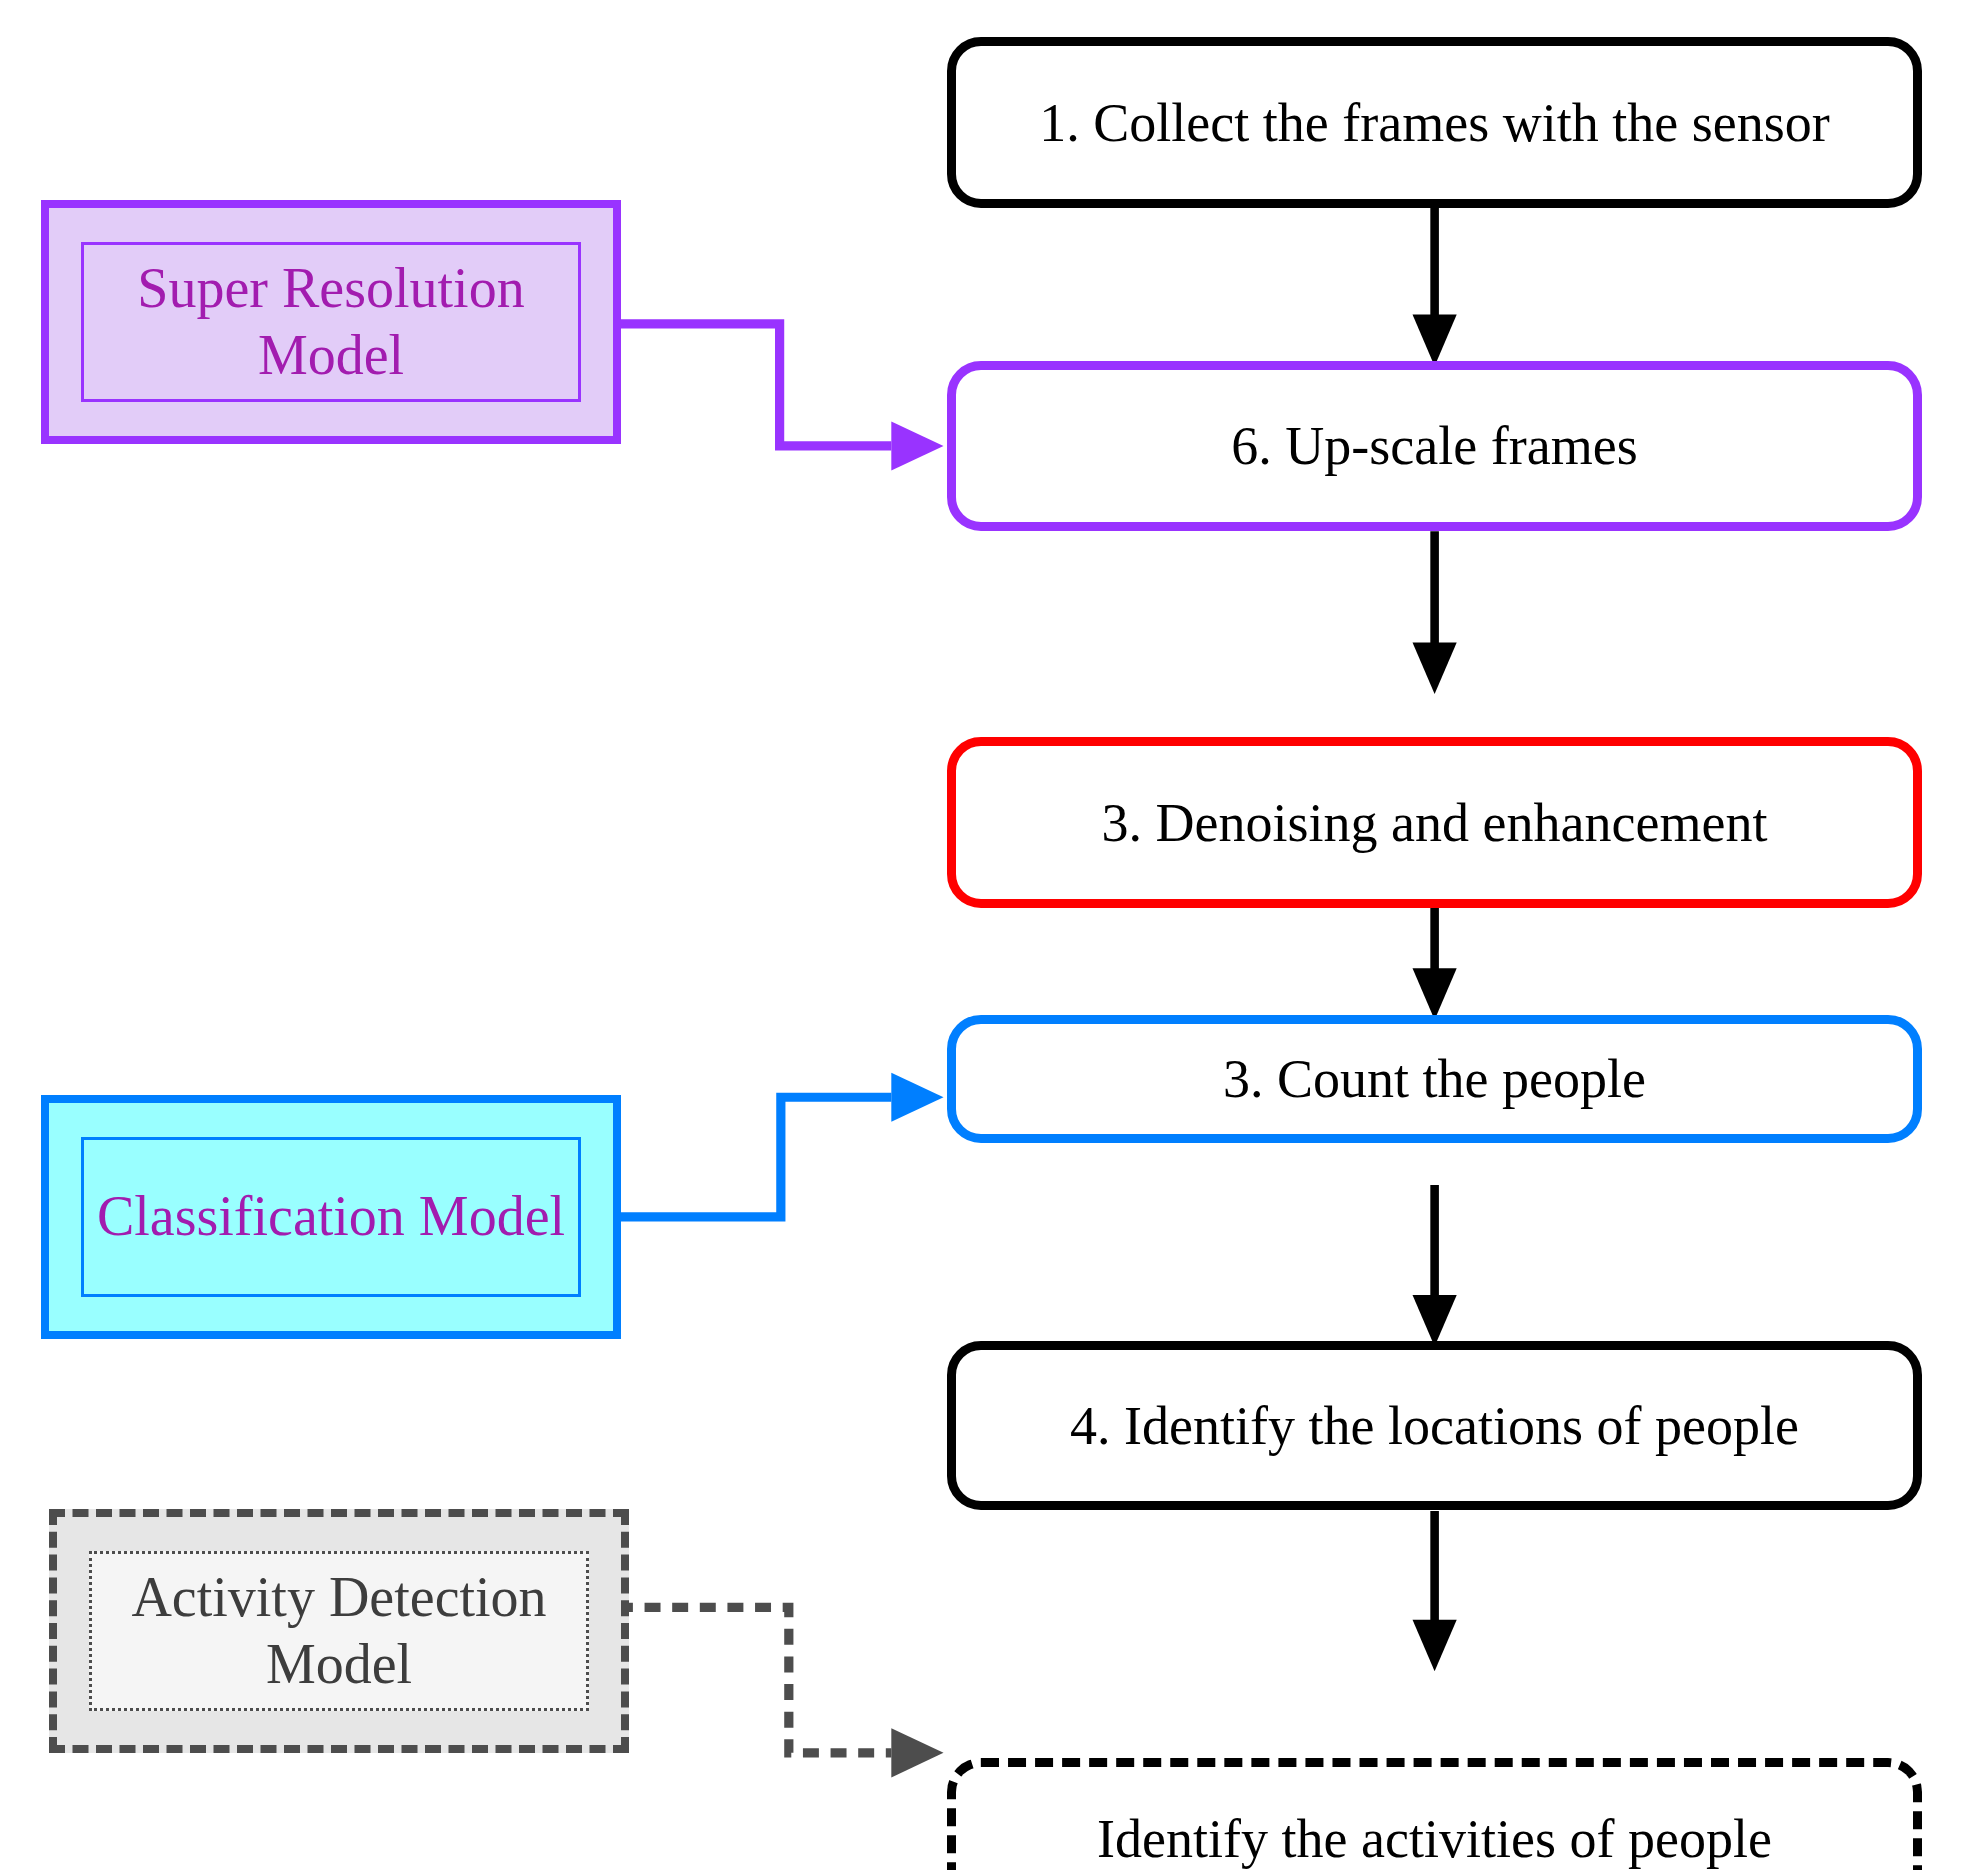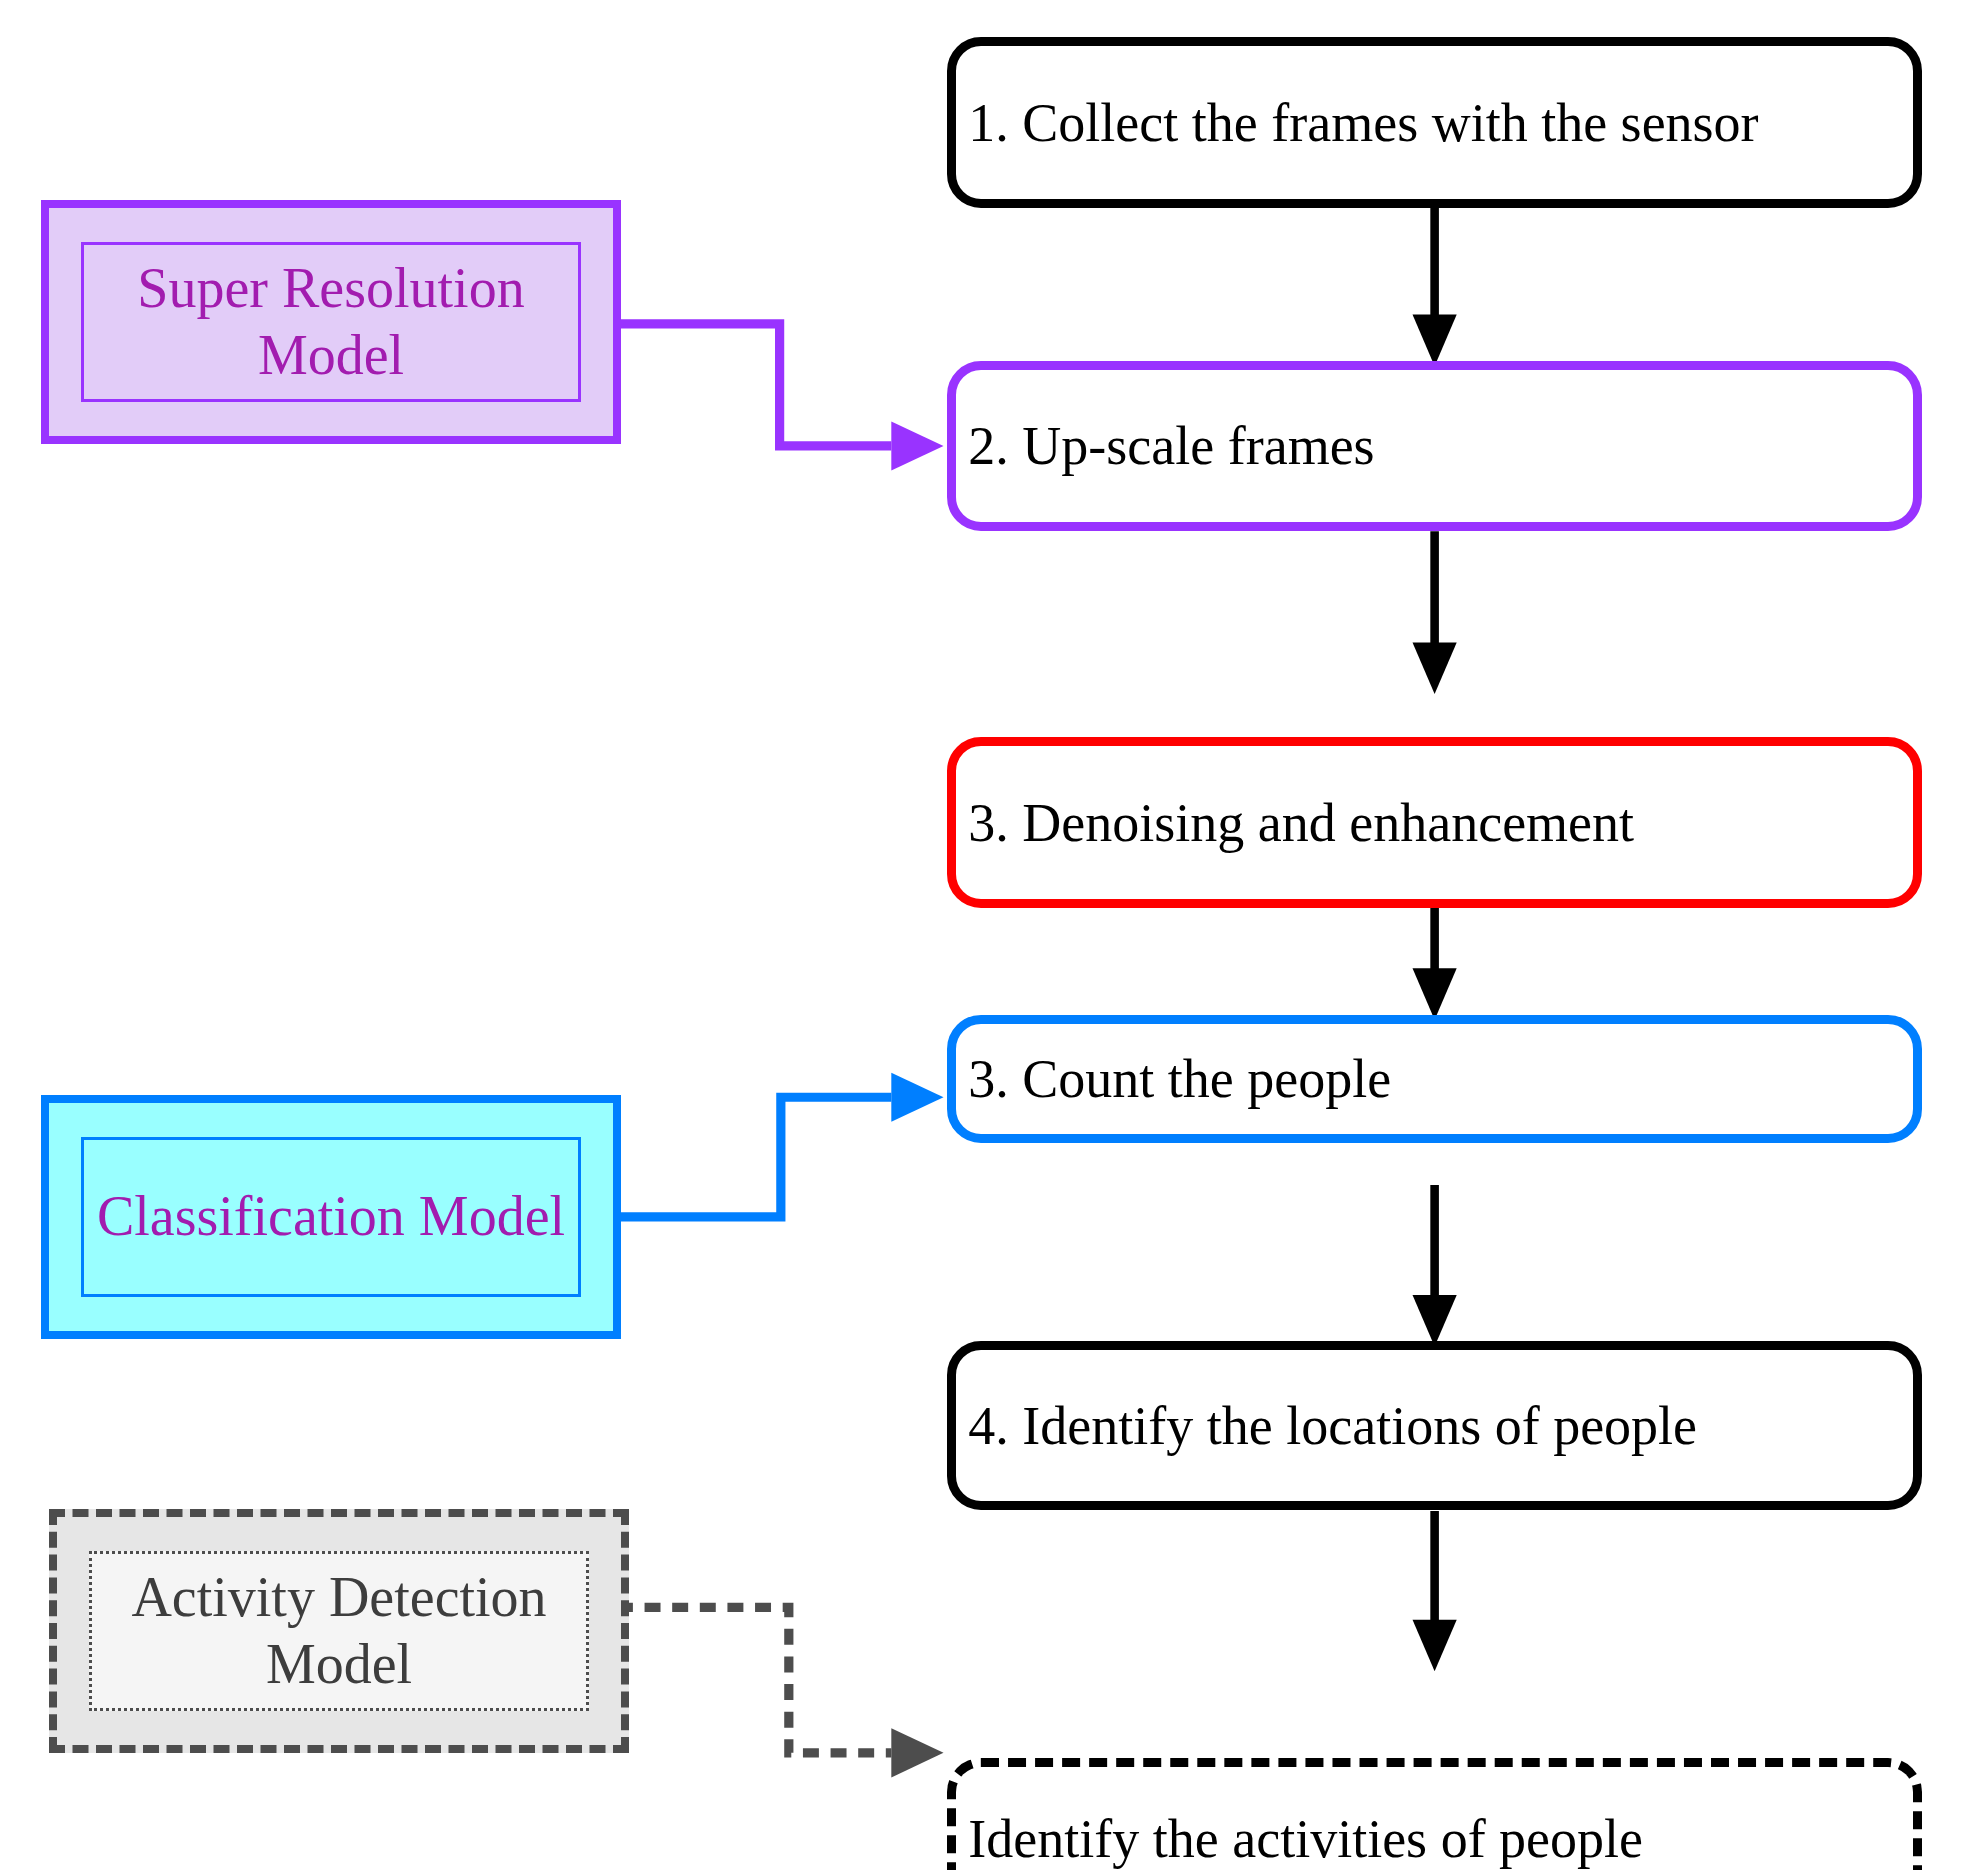--- a/index.html
+++ b/index.html
@@ -18,21 +18,21 @@
     z-index: 0;
   }
 
   
   .flow-box {
     position: absolute; left: 947px; width: 975px;
     box-sizing: border-box;
     border: 9.8px solid #000;
     border-radius: 34px;
     background: #ffffff;
-    display: flex; align-items: center; justify-content: flex-start;
+    display: flex; align-items: center; justify-content: center;
     text-align: center;
     font-size: 54px; color: #000;
     z-index: 1;
     padding: 0 12.3px;
   }
   #box-collect    { top: 37px;   height: 171px; }
   #box-upscale    { top: 361px;  height: 170px; }
   #box-denoise    { top: 689px; height: 171px; }
   #box-count      { top: 1015px; height: 128px; }
   #box-locations  { top: 1341px; height: 169px; }
@@ -100,21 +100,21 @@
     <polyline points="1005,2618 1285,2618 1285,2855 1452,2855" fill="none" stroke-width="15" stroke-dasharray="26 19" style="stroke: rgb(77, 77, 77);"></polyline>
     <polygon points="1537,2855 1452,2815 1452,2895" style="fill: rgb(77, 77, 77);"></polygon>
   </g>
 </svg>
 
 <div class="flow-box" id="box-collect" style="border-color: rgb(0, 0, 0);">
   <span>1. Collect the frames with the sensor</span>
 </div>
 
 <div class="flow-box" id="box-upscale" style="border-color: rgb(153, 51, 255);">
-  <span>2. Up-scale frames</span>
+  <span>6. Up-scale frames</span>
 </div>
 
 <div class="flow-box" id="box-denoise" style="border-color: rgb(255, 0, 0); margin-top: 48px;">
   <span>3. Denoising and enhancement</span>
 </div>
 
 <div class="flow-box" id="box-count" style="border-color: rgb(0, 127, 255);">
   <span>3. Count the people</span>
 </div>
 

